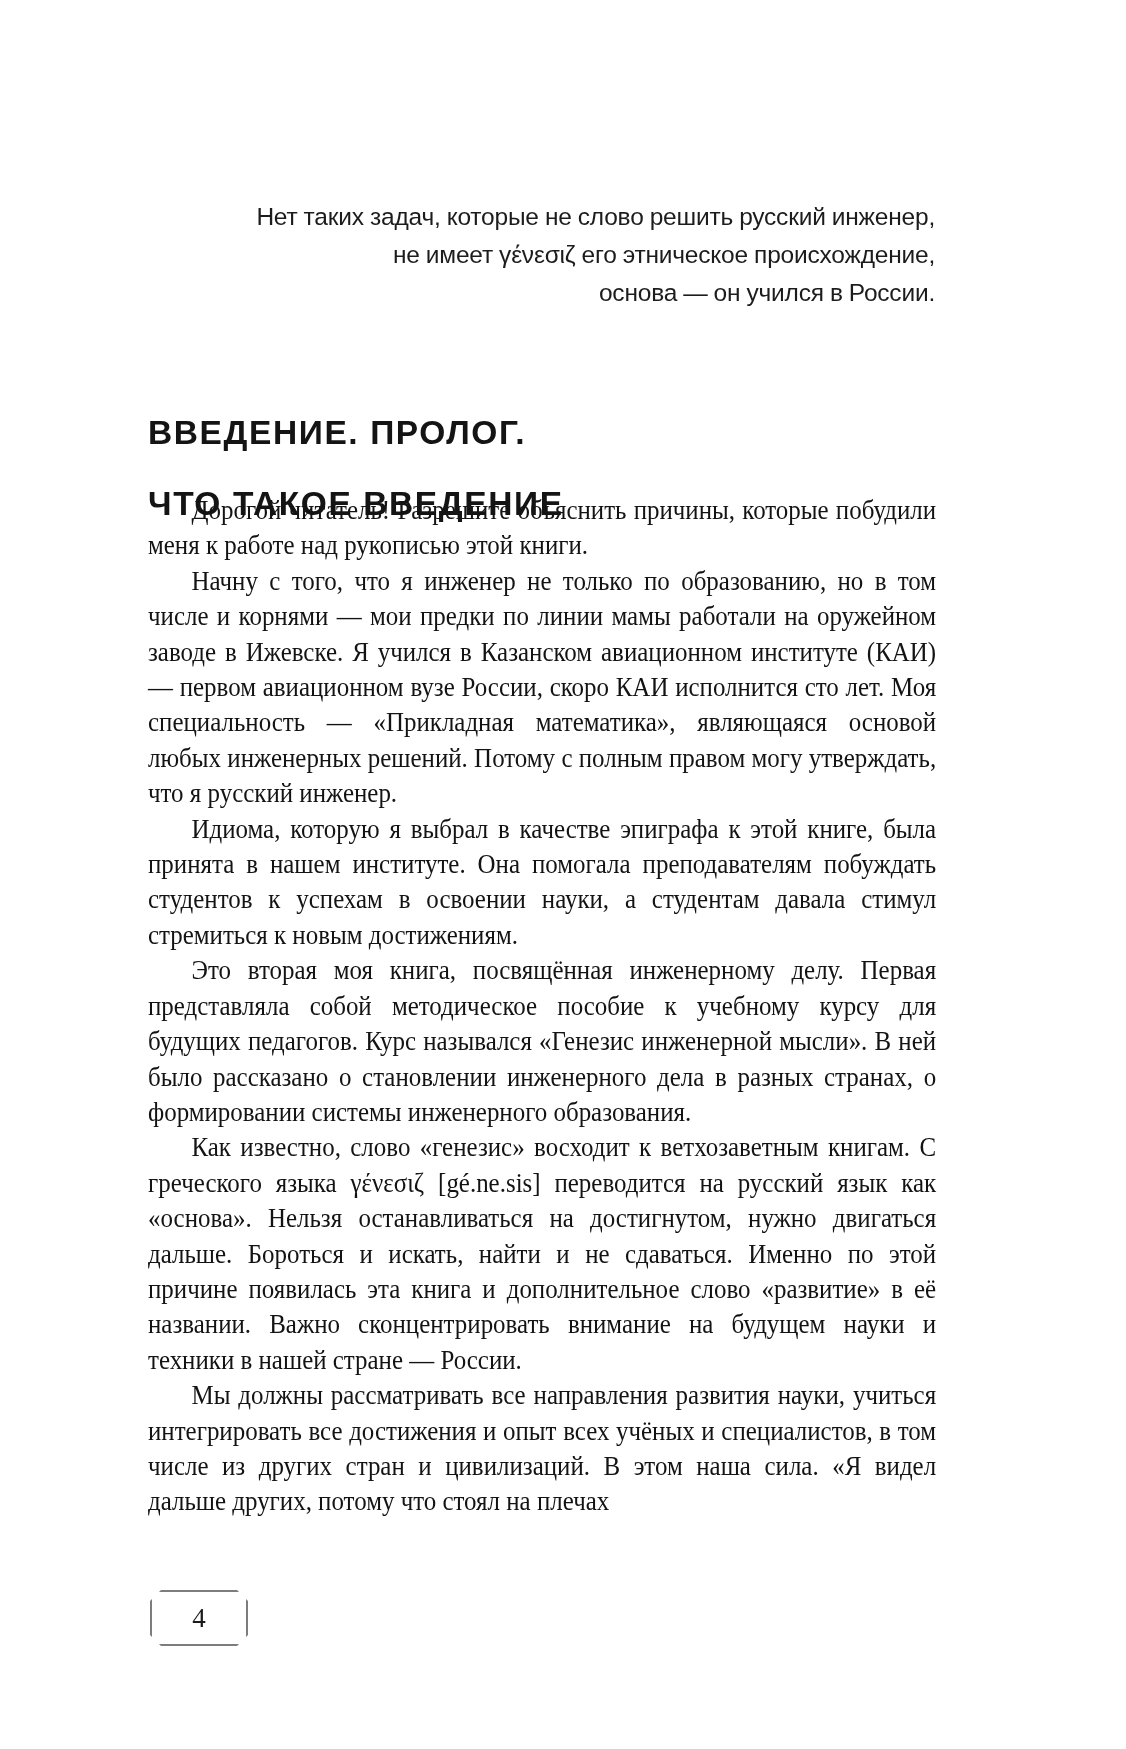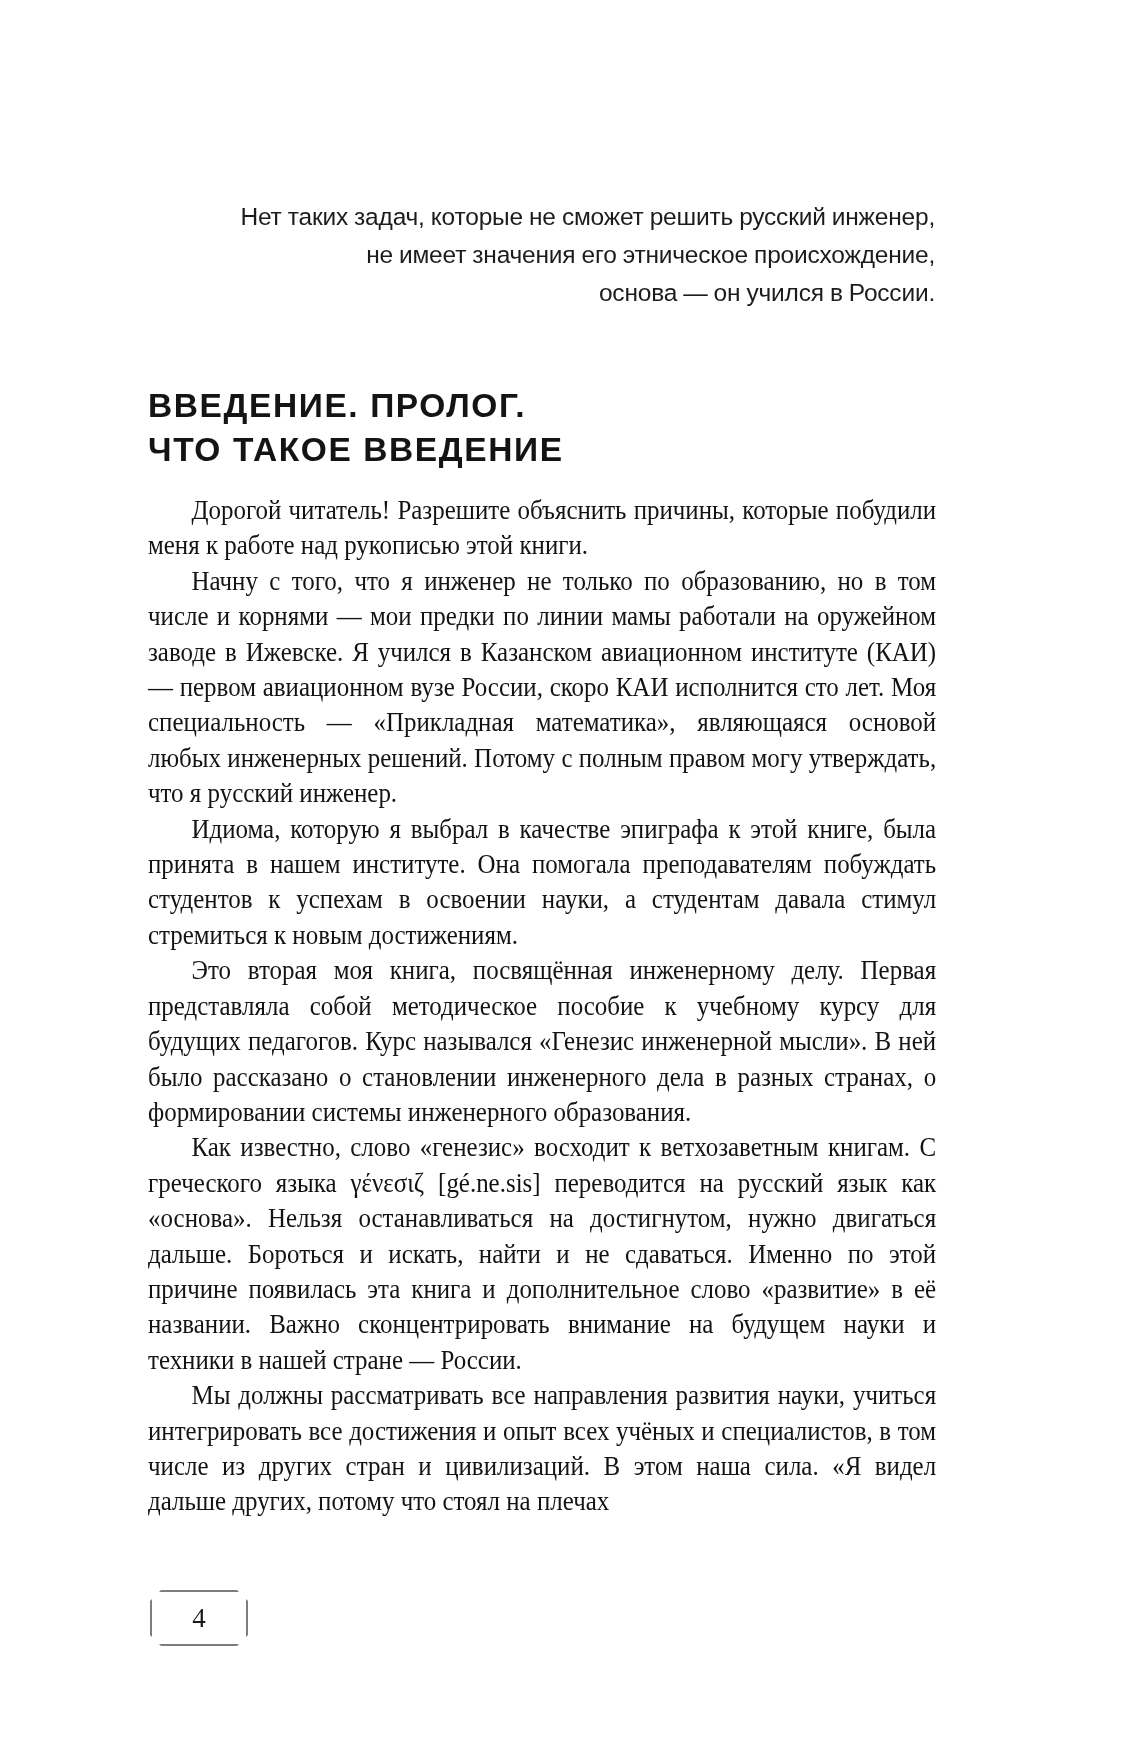--- a/index.html
+++ b/index.html
@@ -37,21 +37,21 @@
     left: 148px;
     top: 384px;
     width: 800px;
     font-family: "Liberation Sans", sans-serif;
     font-weight: bold;
     font-size: 33.5px;
     line-height: 44px;
     letter-spacing: 1.6px;
     color: #141414;
   }
-  .chapter-heading .hline { display: block; white-space: nowrap; }
+  .chapter-heading .hline { display: block; white-space: nowrap; margin-top: 27px; }
 
   
   .body-text {
     position: absolute;
     left: 148px;
     top: 493px;
     width: 788px;
     font-family: "Liberation Serif", serif;
     font-size: 26.4px;
     line-height: 35.4px;
@@ -102,22 +102,22 @@
     font-size: 27px;
     color: #1a1a1a;
   }
 </style>
 </head>
 <body>
 
 <div class="page">
 
   <div class="epigraph">
-    <span class="eline">Нет таких задач, которые не сможет решить русский инженер,</span>
-    <span class="eline">не имеет значения его этническое происхождение,</span>
+    <span class="eline">Нет таких задач, которые не слово решить русский инженер,</span>
+    <span class="eline">не имеет γένεσιζ его этническое происхождение,</span>
     <span class="eline">основа — он учился в России.</span>
   </div>
 
   <div class="chapter-heading">
     <span class="hline">ВВЕДЕНИЕ. ПРОЛОГ.</span>
     <span class="hline">ЧТО ТАКОЕ ВВЕДЕНИЕ</span>
   </div>
 
   <div class="body-text">
     <p>Дорогой читатель! Разрешите объяснить причины, которые побудили меня к работе над рукописью этой книги.</p>

